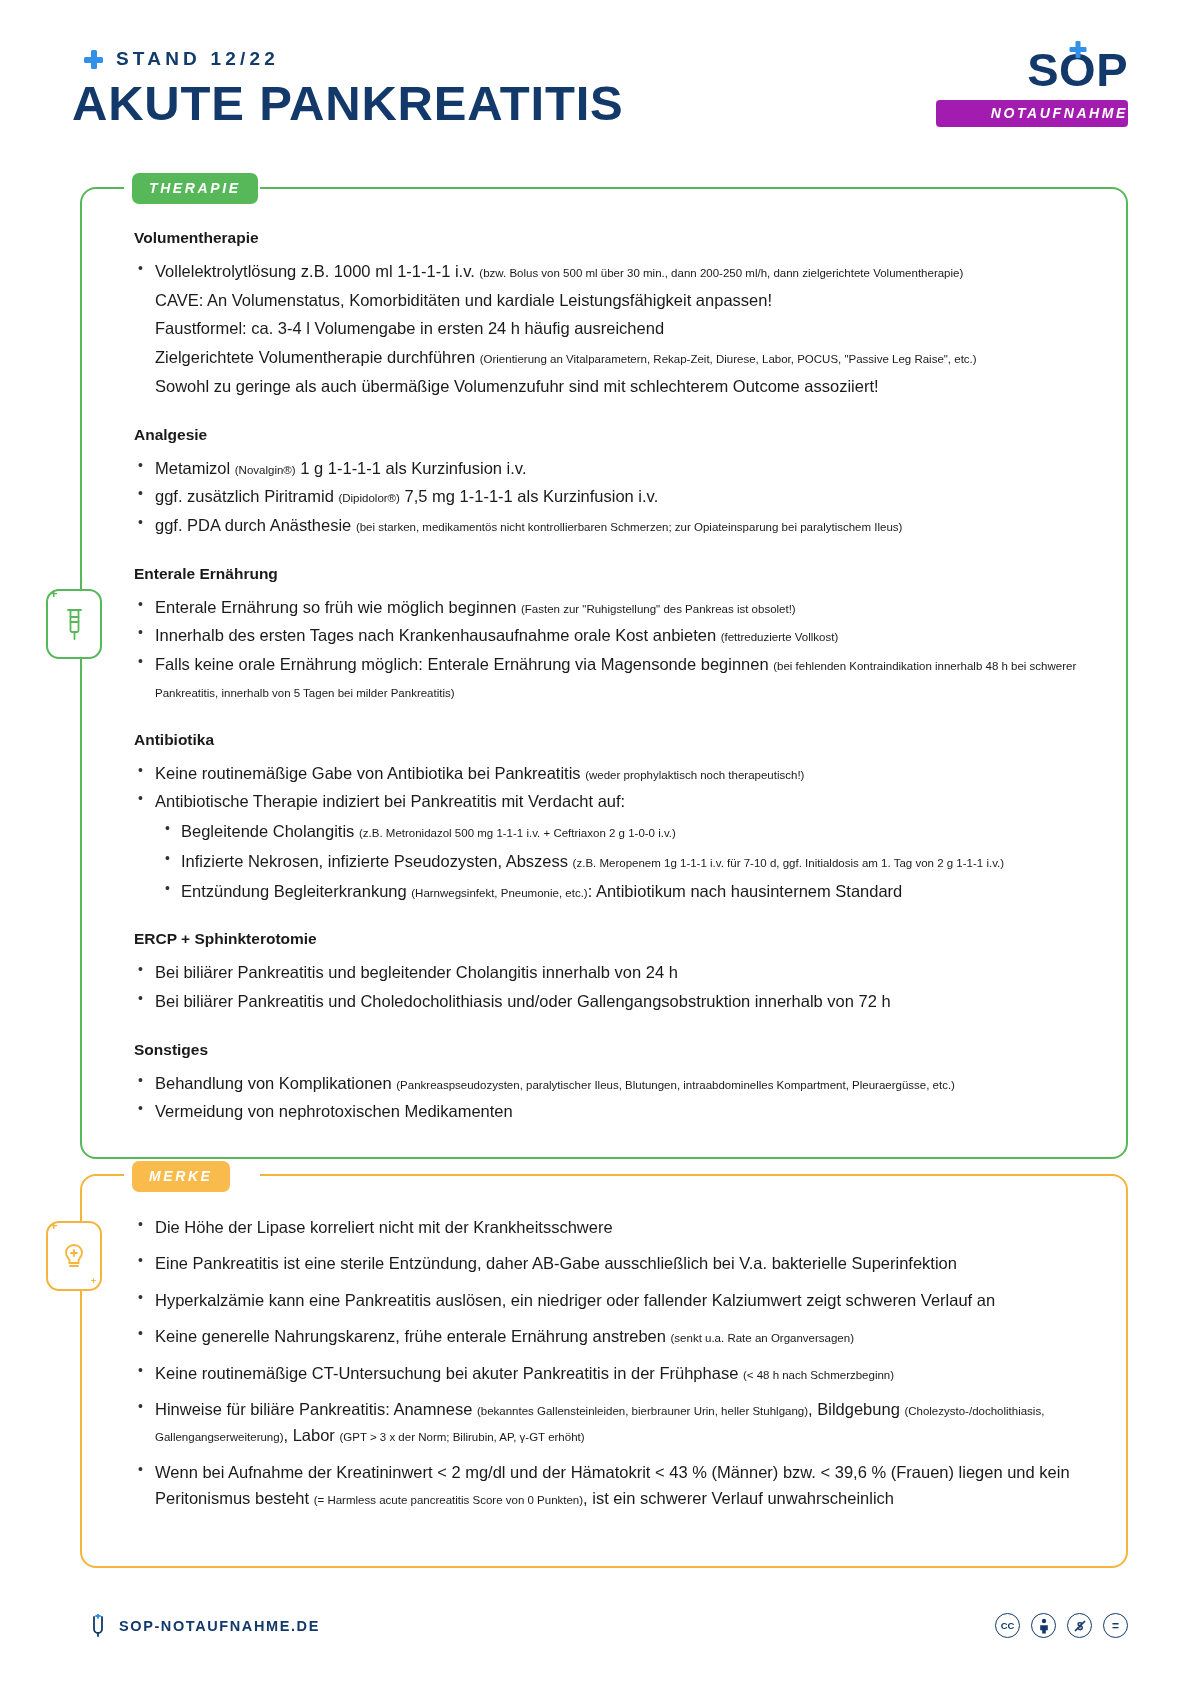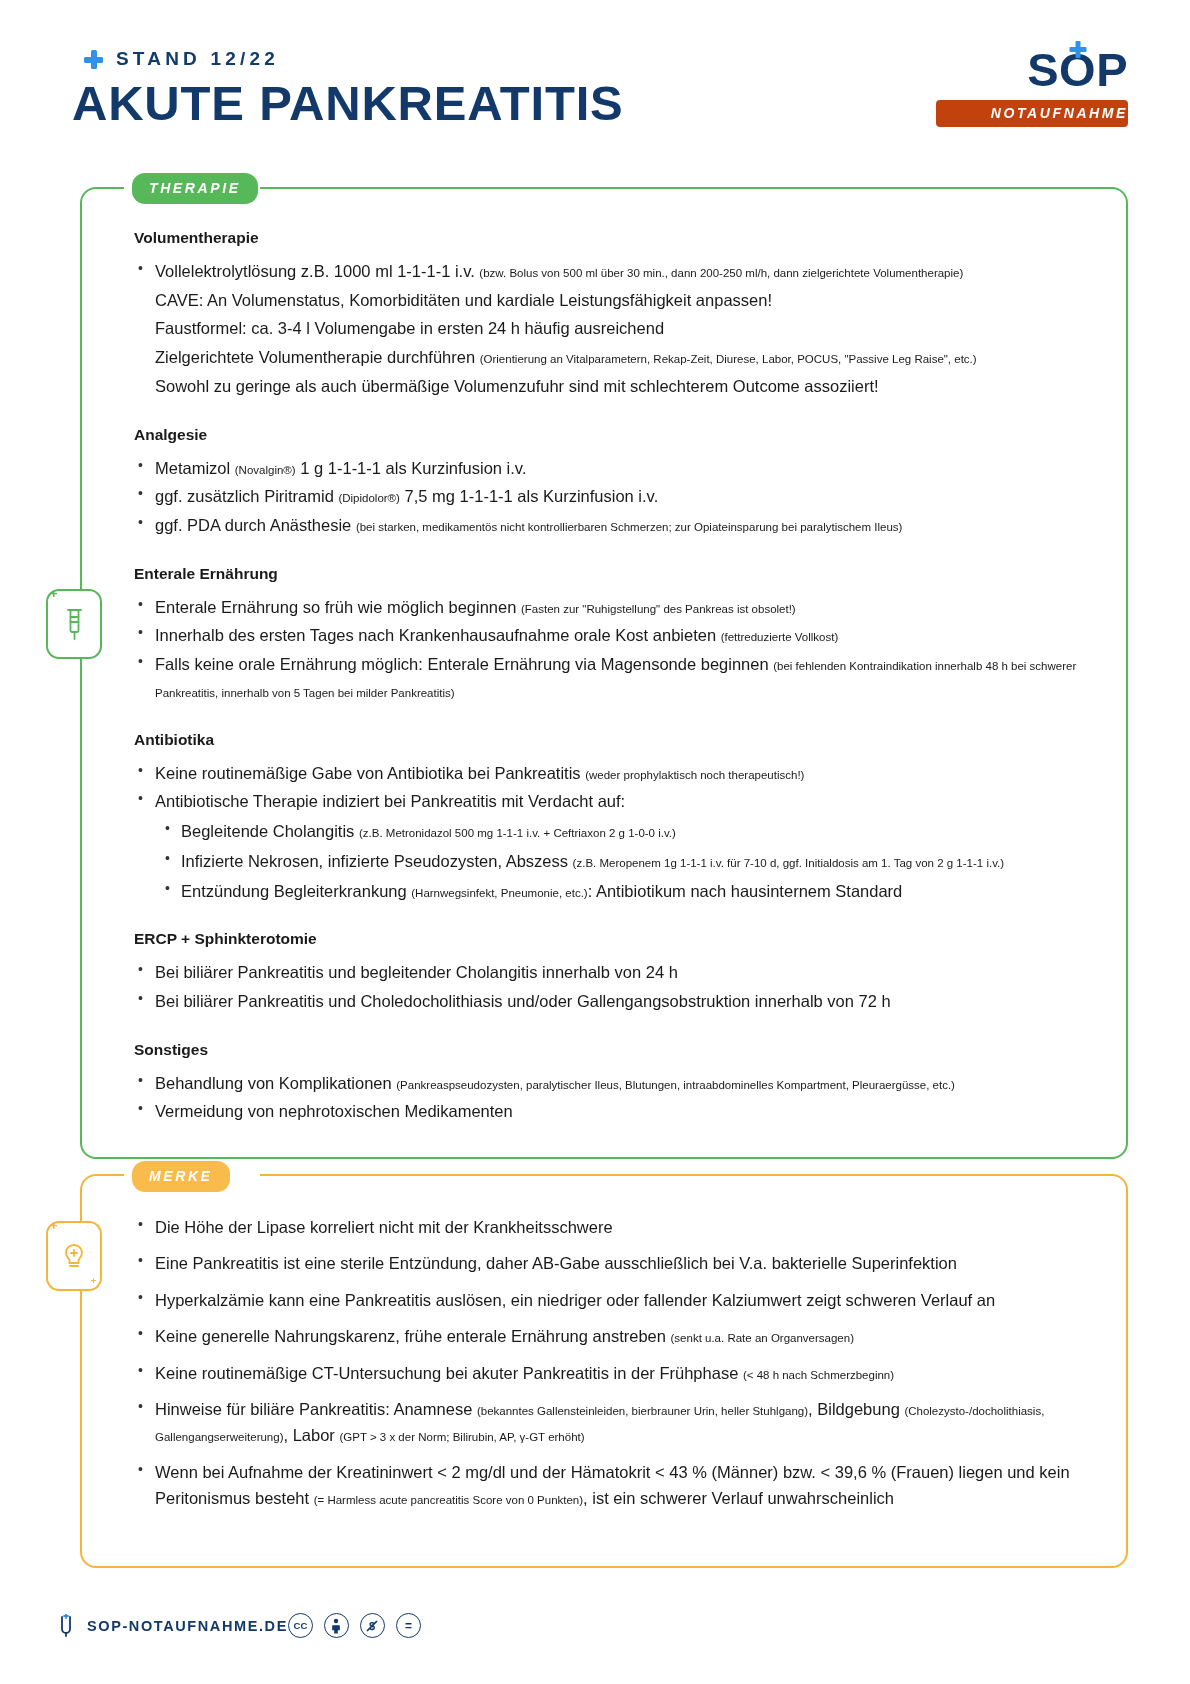--- a/index.html
+++ b/index.html
@@ -85,21 +85,21 @@
     content: "";
     position: absolute;
     background: #3190e8;
     border-radius: 1px;
   }
   .logo-cross::before { left: 6px; top: 0; width: 5px; height: 17px; }
   .logo-cross::after { top: 6px; left: 0; width: 17px; height: 5px; }
 
   .logo-badge {
     margin-top: 7px;
-    background: #c2410c;
+    background: #a21caf;
     color: #ffffff;
     font-size: 14px;
     font-style: italic;
     font-weight: 600;
     letter-spacing: 2.6px;
     padding: 5px 0 6px 0;
     border-radius: 4px;
   }
 
   
@@ -120,21 +120,21 @@
     position: absolute;
     top: -16px;
     left: 50px;
     background: #57b85a;
     color: #ffffff;
     font-size: 14px;
     font-style: italic;
     font-weight: 700;
     letter-spacing: 2.6px;
     padding: 7px 17px 8px 17px;
-    border-radius: 13px;
+    border-radius: 7px;
   }
   .section.merke .section-tab { background: #f9bb4b; top: -15px; }
 
   
   .tab-notch {
     position: absolute;
     top: -3px;
     left: 42px;
     width: 136px;
     height: 6px;
@@ -222,25 +222,26 @@
     color: #333;
   }
 
   .sm { font-size: 11.5px; }
 
   .merke ul.bul > li { margin-bottom: 10px; line-height: 1.6; }
 
   
   .footer {
     position: absolute;
-    left: 0; right: 0;
+    left: 8px; right: 0;
     bottom: 46px;
-    padding: 0 62px 0 56px;
+    padding: 0 62px 0 80px;
     display: flex;
     align-items: center;
+    justify-content: space-between;
   }
   .footer-left { display: flex; align-items: center; gap: 11px; }
   .footer-logo {
     width: 20px; height: 24px;
     position: relative;
     flex: none;
   }
   .footer-url {
     font-size: 14.5px;
     font-weight: 600;

